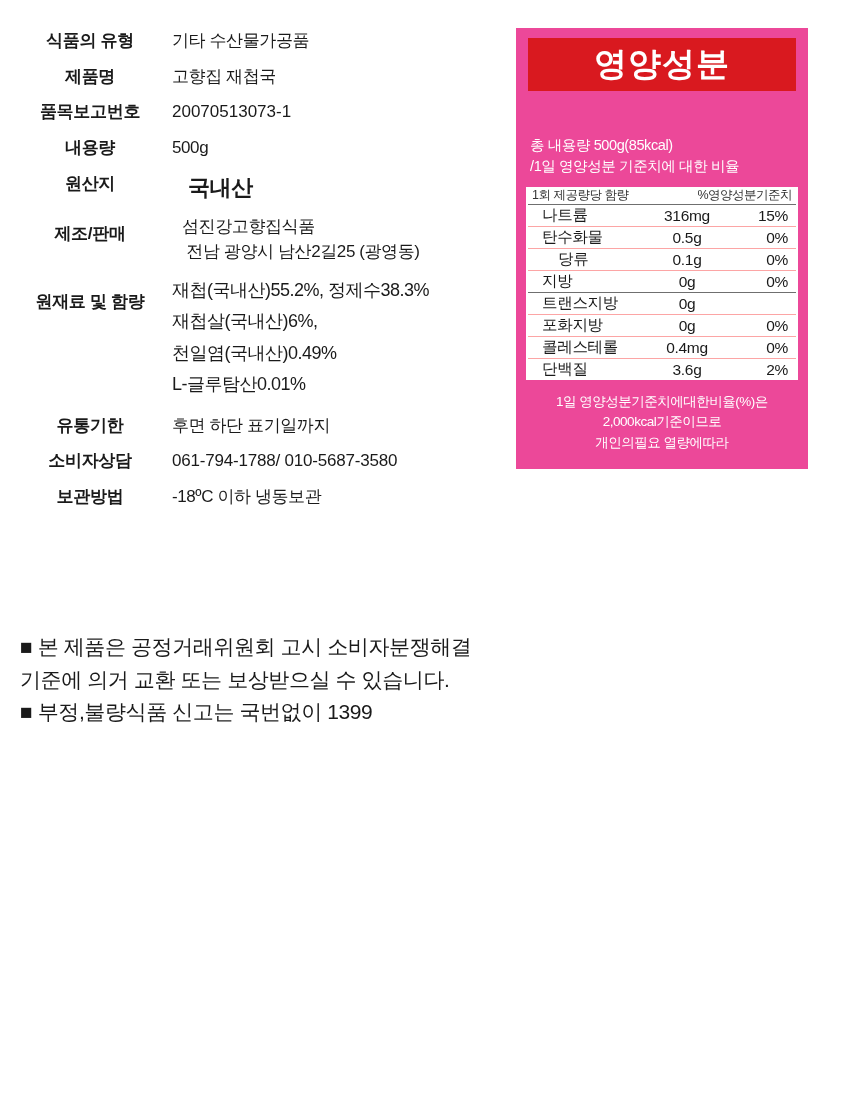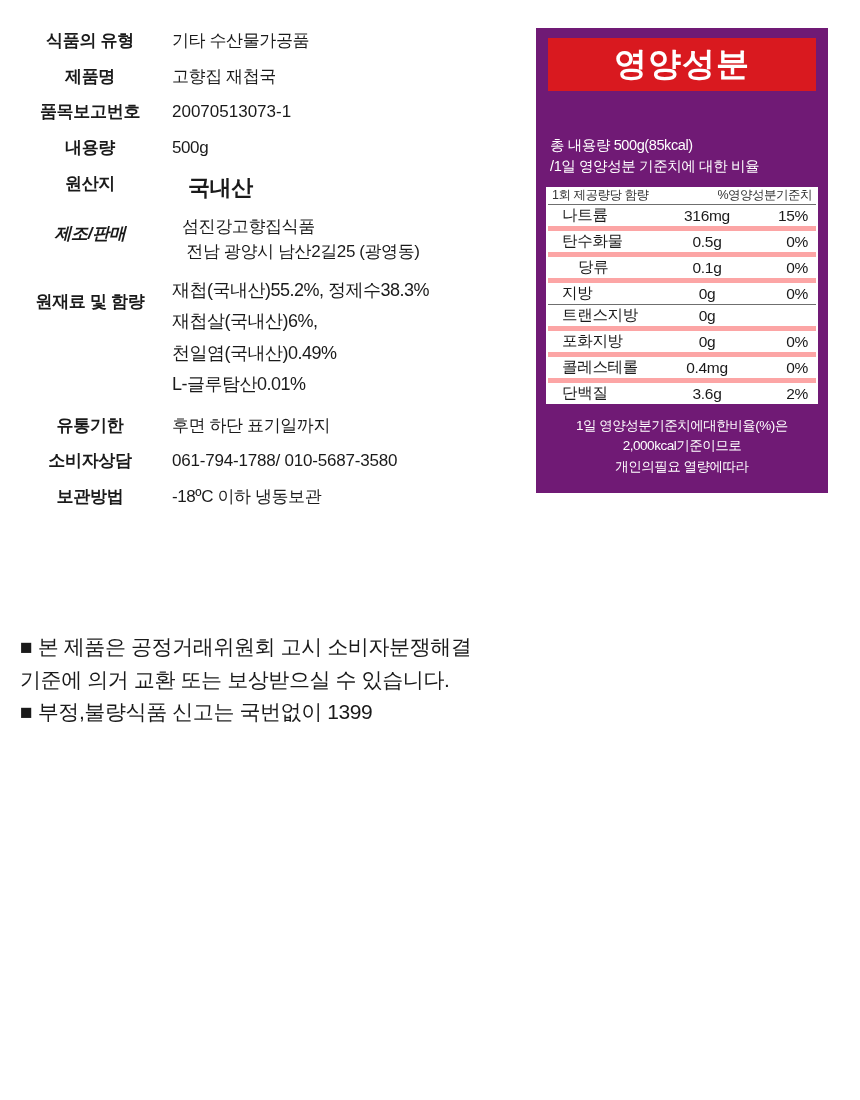--- a/index.html
+++ b/index.html
@@ -49,21 +49,21 @@
     display: block;
     white-space: pre;
   }
 
   .row-name   .info-value { font-size: 17px; }
   .row-type   .info-value { font-size: 17px; }
   .row-report .info-value { font-size: 17px; letter-spacing: 0px; }
   .row-volume .info-value { font-size: 17px; }
   .row-origin .info-value { font-size: 22px; font-weight: bold; padding-left: 28px; }
   .row-maker  .info-value { font-size: 17px; padding-left: 22px; }
-  .row-maker  .info-label { padding-top: 8px; font-style: italic; }
+  .row-maker  .info-label { padding-top: 8px; }
   .row-ingred .info-label { padding-top: 14px; line-height: 1.5; }
   .row-ingred .info-value { font-size: 18px; line-height: 1.75; letter-spacing: -0.5px; }
   .row-expiry .info-value,
   .row-consult .info-value,
   .row-storage .info-value { font-size: 17px; }
   .row-expiry { margin-top: 12px; }
   .row-consult .info-value { letter-spacing: -0.2px; }
 
   
   #footer-notes {
@@ -73,24 +73,24 @@
     width: 520px;
     font-size: 21px;
     line-height: 1.55;
     letter-spacing: -0.4px;
   }
   #footer-notes .note-line { display: block; }
 
   
   #nutrition-panel {
     position: absolute;
-    left: 536px;
+    left: 516px;
     top: 28px;
     width: 292px;
-    background: #701a75;
+    background: #ec4899;
     color: #ffffff;
     padding: 0;
     box-sizing: border-box;
   }
   #nutrition-title-box {
     background: #d9191f;
     margin: 10px 12px 0 12px;
     padding: 9px 0 11px 0;
     text-align: center;
   }
@@ -129,21 +129,21 @@
     font-size: 12.5px;
     padding: 6px 4px 5px 4px;
     color: #333;
     letter-spacing: -0.5px;
     border-bottom: 1.5px solid #6f6f6f;
   }
   .nutri-head .h-left  { text-align: left;  padding-left: 4px; }
   .nutri-head .h-right { text-align: right; padding-right: 4px; }
 
   .nutri-row td {
-    border-bottom: 5px solid #fca5a5;
+    border-bottom: 1px solid #fca5a5;
     padding: 9px 4px 9px 4px;
     font-size: 15.5px;
     letter-spacing: -0.3px;
   }
   .nutri-row:last-child td { border-bottom: none; }
   .n-name   { text-align: left;  padding-left: 14px !important; }
   .n-amount { text-align: center; width: 86px; }
   .n-pct    { text-align: right; width: 58px; padding-right: 8px !important; }
   .nutri-row.indent .n-name { padding-left: 30px !important; }
   .nutri-row.thick td { border-bottom: 1.5px solid #6f6f6f; }

